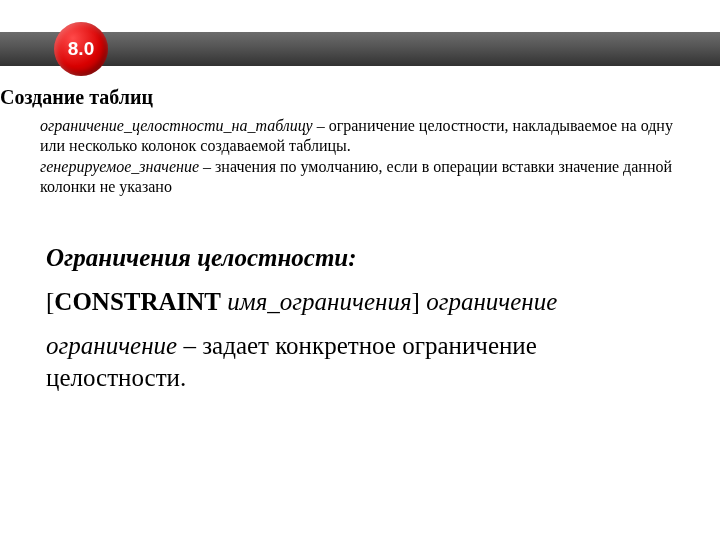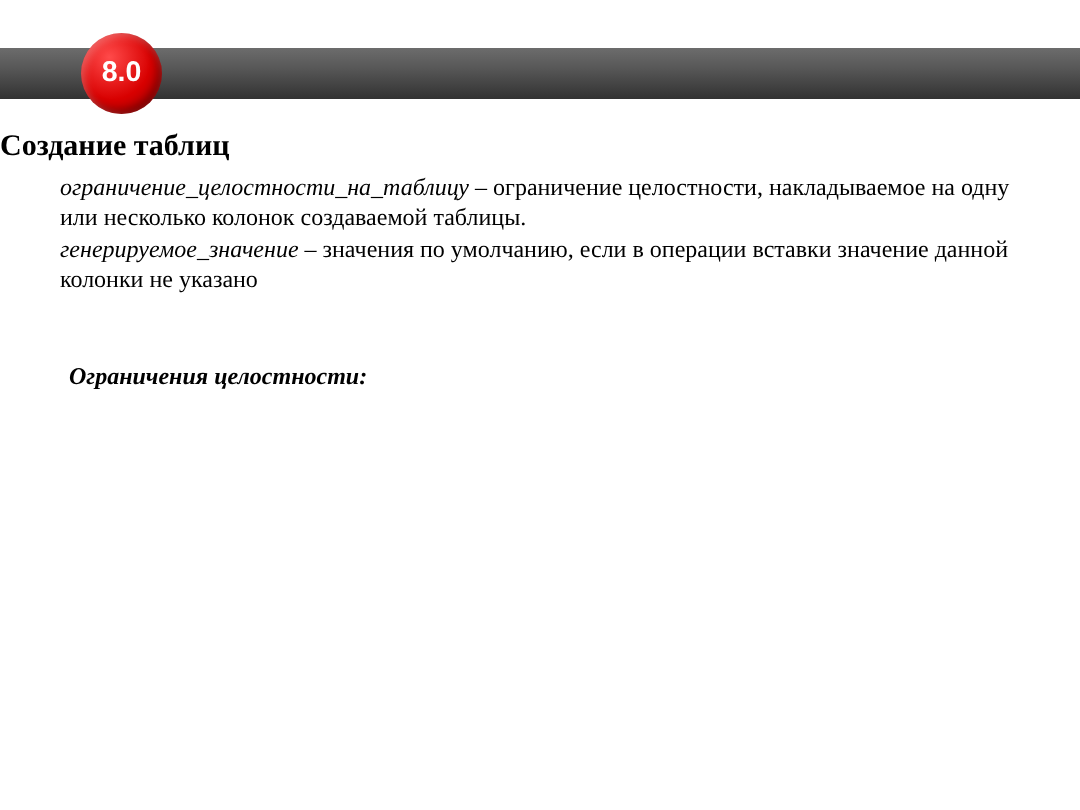--- a/index.html
+++ b/index.html
@@ -70,21 +70,21 @@
     left: 40px;
     right: 40px;
     font-size: 16px;
     line-height: 1.28;
   }
   .body-bottom {
     position: absolute;
     top: 242px;
     left: 46px;
     right: 46px;
-    font-size: 16px;
+    font-size: 25px;
     line-height: 1.28;
   }
   .body-bottom p {
     margin: 0 0 12px 0;
   }
   .ital { font-style: italic; }
   .bold { font-weight: bold; }
 </style>
 </head>
 <body>
@@ -102,17 +102,23 @@
   <div class="title">Создание таблиц</div>
 
   <div class="body-top">
     <span class="ital">ограничение_целостности_на_таблицу</span><span> – ограничение целостности, накладываемое на одну или несколько колонок создаваемой таблицы.</span><br>
     <span class="ital">генерируемое_значение</span><span> – значения по умолчанию, если в операции вставки значение данной колонки не указано</span>
   </div>
 
   <div class="body-bottom">
     <p class="ital bold">Ограничения целостности:</p>
 
+    <p>
+      <span>[</span><span class="bold">CONSTRAINT</span><span> </span><span class="ital">имя_ограничения</span><span>] </span><span class="ital">ограничение</span>
+    </p>
 
 
+    <p>
+      <span class="ital">ограничение</span><span> – задает конкретное ограничение целостности.</span>
+    </p>
   </div>
 
 </div>
 
 </body></html>

